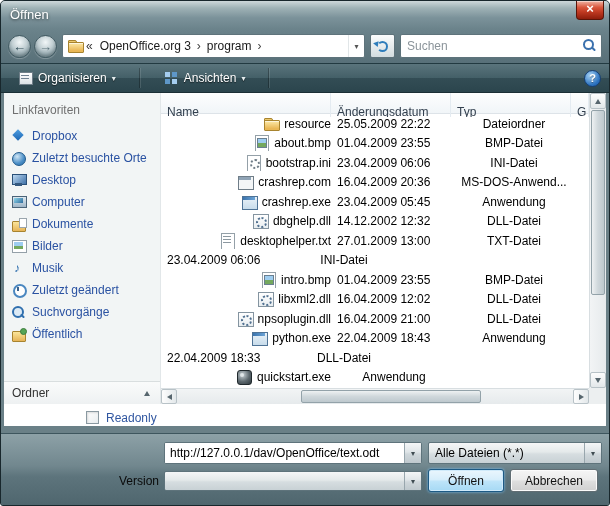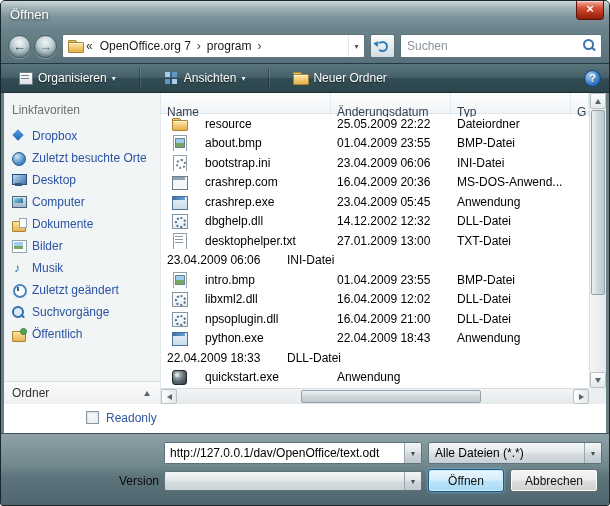--- a/index.html
+++ b/index.html
@@ -177,43 +177,43 @@
   }
   .col { padding: 12px 6px; border-right: 1px solid #e4ebf1; white-space: nowrap; overflow: hidden; }
   .col-name { flex: 0 0 170px; }
   .col-date { flex: 0 0 120px; }
   .col-type { flex: 0 0 120px; }
   .col-size { flex: 1; }
 
   .rows { position: absolute; top: 21px; left: 0; right: 17px; bottom: 16px; overflow: hidden; }
   .frow { display: flex; align-items: center; height: 19.5px; color: #000; cursor: default; }
   .cell { white-space: nowrap; overflow: hidden; }
-  .cname { flex: 0 0 170px; display: flex; align-items: center; gap: 18px; padding-left: 10px; }
+  .cname { flex: 0 0 170px; display: flex; align-items: center; gap: 5px; padding-left: 10px; justify-content: flex-end; }
   .cdate { flex: 0 0 120px; padding-left: 6px; }
-  .ctype { flex: 0 0 120px; padding-left: 6px; }
+  .ctype { flex: 0 0 120px; padding-left: 6px; text-align: center; }
 
   
   .vscroll { position: absolute; top: 0; bottom: 16px; right: 0; width: 17px; background: linear-gradient(90deg,#f2f4f5,#e6eaec); border-left: 1px solid #d8dee1; }
   .hscroll { position: absolute; left: 0; right: 17px; bottom: 0; height: 16px; background: linear-gradient(180deg,#f2f4f5,#e6eaec); border-top: 1px solid #d8dee1; }
   .scroll-corner { position: absolute; right: 0; bottom: 0; width: 17px; height: 16px; background: #eceff0; }
   .sbtn { position: absolute; background: linear-gradient(180deg,#fdfdfd,#e3e8ea); border: 1px solid #b8c2c7; border-radius: 2px; display: flex; align-items: center; justify-content: center; }
   .vs-up   { top: 0; left: 0; right: 0; height: 16px; }
   .vs-down { bottom: 0; left: 0; right: 0; height: 16px; }
   .hs-left  { left: 0; top: 0; bottom: 0; width: 16px; background: linear-gradient(90deg,#fdfdfd,#e3e8ea); }
   .hs-right { right: 0; top: 0; bottom: 0; width: 16px; background: linear-gradient(90deg,#fdfdfd,#e3e8ea); }
   .vs-thumb { position: absolute; left: 1px; right: 1px; top: 17px; height: 185px; background: linear-gradient(90deg,#eef1f2,#cfd7db 50%,#bec9ce); border: 1px solid #93a2a9; border-radius: 2px; }
   .hs-thumb { position: absolute; top: 1px; bottom: 1px; left: 140px; width: 180px; background: linear-gradient(180deg,#eef1f2,#cfd7db 50%,#bec9ce); border: 1px solid #93a2a9; border-radius: 2px; }
   .tri { width: 0; height: 0; }
   .tri.up    { border-left: 3.5px solid transparent; border-right: 3.5px solid transparent; border-bottom: 5px solid #57666e; }
   .tri.down  { border-left: 3.5px solid transparent; border-right: 3.5px solid transparent; border-top: 5px solid #57666e; }
   .tri.left  { border-top: 3.5px solid transparent; border-bottom: 3.5px solid transparent; border-right: 5px solid #57666e; }
   .tri.right { border-top: 3.5px solid transparent; border-bottom: 3.5px solid transparent; border-left: 5px solid #57666e; }
 
   
-  .readonly-row { position: absolute; top: 403px; left: 3px; right: 3px; height: 29px; background: #fff; }
+  .readonly-row { position: absolute; top: 403px; left: 3px; right: 3px; height: 22px; background: #fff; }
   .checkbox { position: absolute; left: 82px; top: 7px; width: 13px; height: 13px; border: 1px solid #8a99a1; background: linear-gradient(135deg,#fdfdfd,#e9edef); box-shadow: inset 1px 1px 2px rgba(0,0,0,.12); }
   .readonly-label { position: absolute; left: 102px; top: 7px; color: #3056a0; }
 
   
   .footer {
     position: absolute; top: 432px; left: 0; right: 0; bottom: 0;
     background: linear-gradient(180deg,#8da1a7 0%,#71878e 45%,#5d747c 60%,#4f666e 100%);
     border-top: 1px solid #3e565e;
   }
   .flabel { position: absolute; left: 0; width: 158px; text-align: right; color: #0a0a0a; }
@@ -250,21 +250,21 @@
   <div class="navbar">
     <div class="nav-circle back">
       <span>←</span>
     </div>
     <div class="nav-circle fwd">
       <span>→</span>
     </div>
     <div class="breadcrumb">
       <span class="px ficon" data-icon="folder"></span>
       <span class="bc-overflow">«</span>
-      <span class="bc-seg">OpenOffice.org 7</span>
+      <span class="bc-seg">OpenOffice.org 3</span>
       <span class="bc-sep">›</span>
       <span class="bc-seg">program</span>
       <span class="bc-sep">›</span>
       <span class="bc-dropdown">
         <span>▾</span>
       </span>
     </div>
     <div class="refresh-btn">
       <span class="refresh-glyph"></span>
     </div>
@@ -280,24 +280,20 @@
       <span class="lbl">Organisieren</span>
       <span class="tarrow">▾</span>
     </div>
     <div class="tsep"></div>
     <div class="tbtn">
       <span class="px ticon" data-icon="views"></span>
       <span class="lbl">Ansichten</span>
       <span class="tarrow">▾</span>
     </div>
     <div class="tsep"></div>
-    <div class="tbtn">
-      <span class="px ticon" data-icon="folder"></span>
-      <span class="lbl">Neuer Ordner</span>
-    </div>
     <div class="tspacer"></div>
     <div class="help-btn">
       <span>?</span>
     </div>
   </div>
 
   <div class="content">
 
     <div class="sidebar">
       <div class="sb-header">Linkfavoriten</div>

